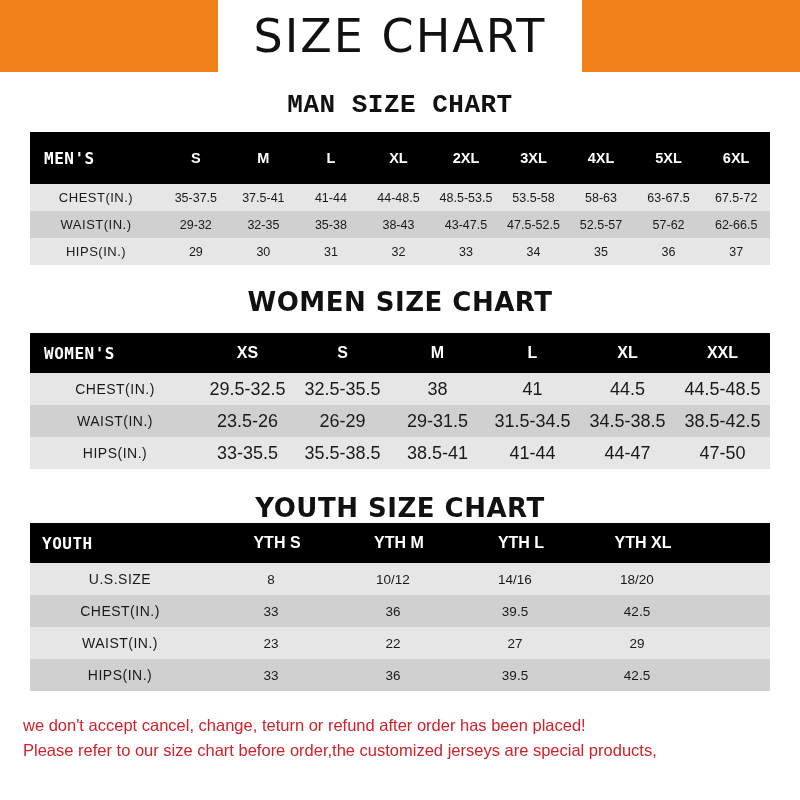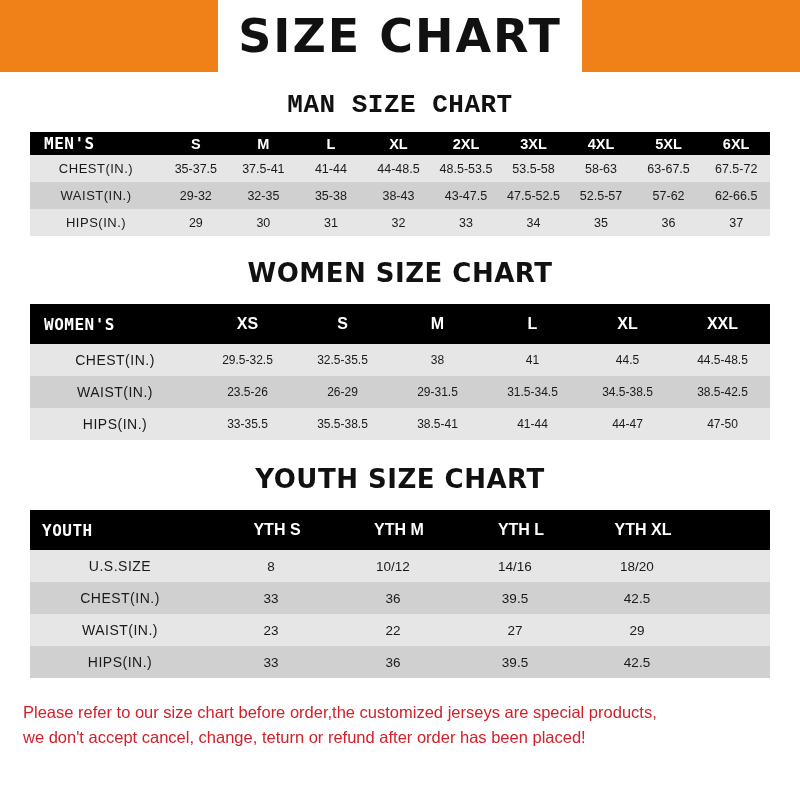--- a/index.html
+++ b/index.html
@@ -34,39 +34,39 @@
     top: 0;
     height: 72px;
     background: #f08018;
   }
   .banner-left { left: 0; width: 218px; }
   .banner-right { right: 0; width: 218px; }
   .banner-title {
     position: relative;
     z-index: 2;
     font-family: "DejaVu Sans", sans-serif;
-    font-weight: bold;
+    font-weight: normal;
     font-size: 46px;
     letter-spacing: 2px;
     color: #111111;
     line-height: 72px;
   }
 
   
   .section-title {
     text-align: center;
     font-family: "DejaVu Sans", sans-serif;
     font-weight: bold;
     font-size: 26px;
     color: #111111;
     letter-spacing: 0.5px;
   }
   .t-man    { margin-top: 18px; margin-bottom: 12px; font-family: Liberation Mono, monospace; }
   .t-women  { margin-top: 22px; margin-bottom: 16px; }
-  .t-youth  { margin-top: 24px; margin-bottom: 16px; }
+  .t-youth  { margin-top: 24px; margin-bottom: 0; }
 
   
   table {
     border-collapse: collapse;
     width: 740px;
     margin: 0 auto;
     table-layout: fixed;
   }
   table td, table th {
     text-align: center;
@@ -93,24 +93,24 @@
   }
   tbody td.rowlabel {
     font-family: "Liberation Sans", sans-serif;
     font-size: 13px;
     letter-spacing: 0.5px;
     color: #1a1a1a;
   }
   tbody tr.odd td { background: #e6e6e6; }
   tbody tr.even td { background: #d0d0d0; }
 
-  .tbl-men thead th { height: 23px; }
+  .tbl-men thead th { height: 52px; }
   .tbl-men tbody td { height: 27px; }
   .tbl-women thead th { height: 40px; font-size: 16px; }
-  .tbl-women tbody td { height: 32px; font-size: 12px; }
+  .tbl-women tbody td { height: 32px; font-size: 18px; }
   .tbl-women tbody td.rowlabel { font-size: 14px; }
   .tbl-youth thead th { height: 40px; font-size: 16px; padding-left: 12px; }
   .tbl-youth tbody td { height: 32px; font-size: 13.5px; }
   .tbl-youth tbody td.rowlabel { font-size: 14px; }
 
   
   .note {
     margin: 22px auto 0 auto;
     width: 754px;
     color: #d3202a;
@@ -287,17 +287,17 @@
         <td>33</td>
         <td>36</td>
         <td>39.5</td>
         <td>42.5</td>
         <td></td>
       </tr>
     </tbody>
   </table>
 
   <div class="note">
+    <div>we don't accept cancel, change, teturn or refund after order has been placed!</div>
     <div>Please refer to our size chart before order,the customized jerseys are special products,</div>
-    <div>we don't accept cancel, change, teturn or refund after order has been placed!</div>
   </div>
 
 </div>
 
 </body></html>

